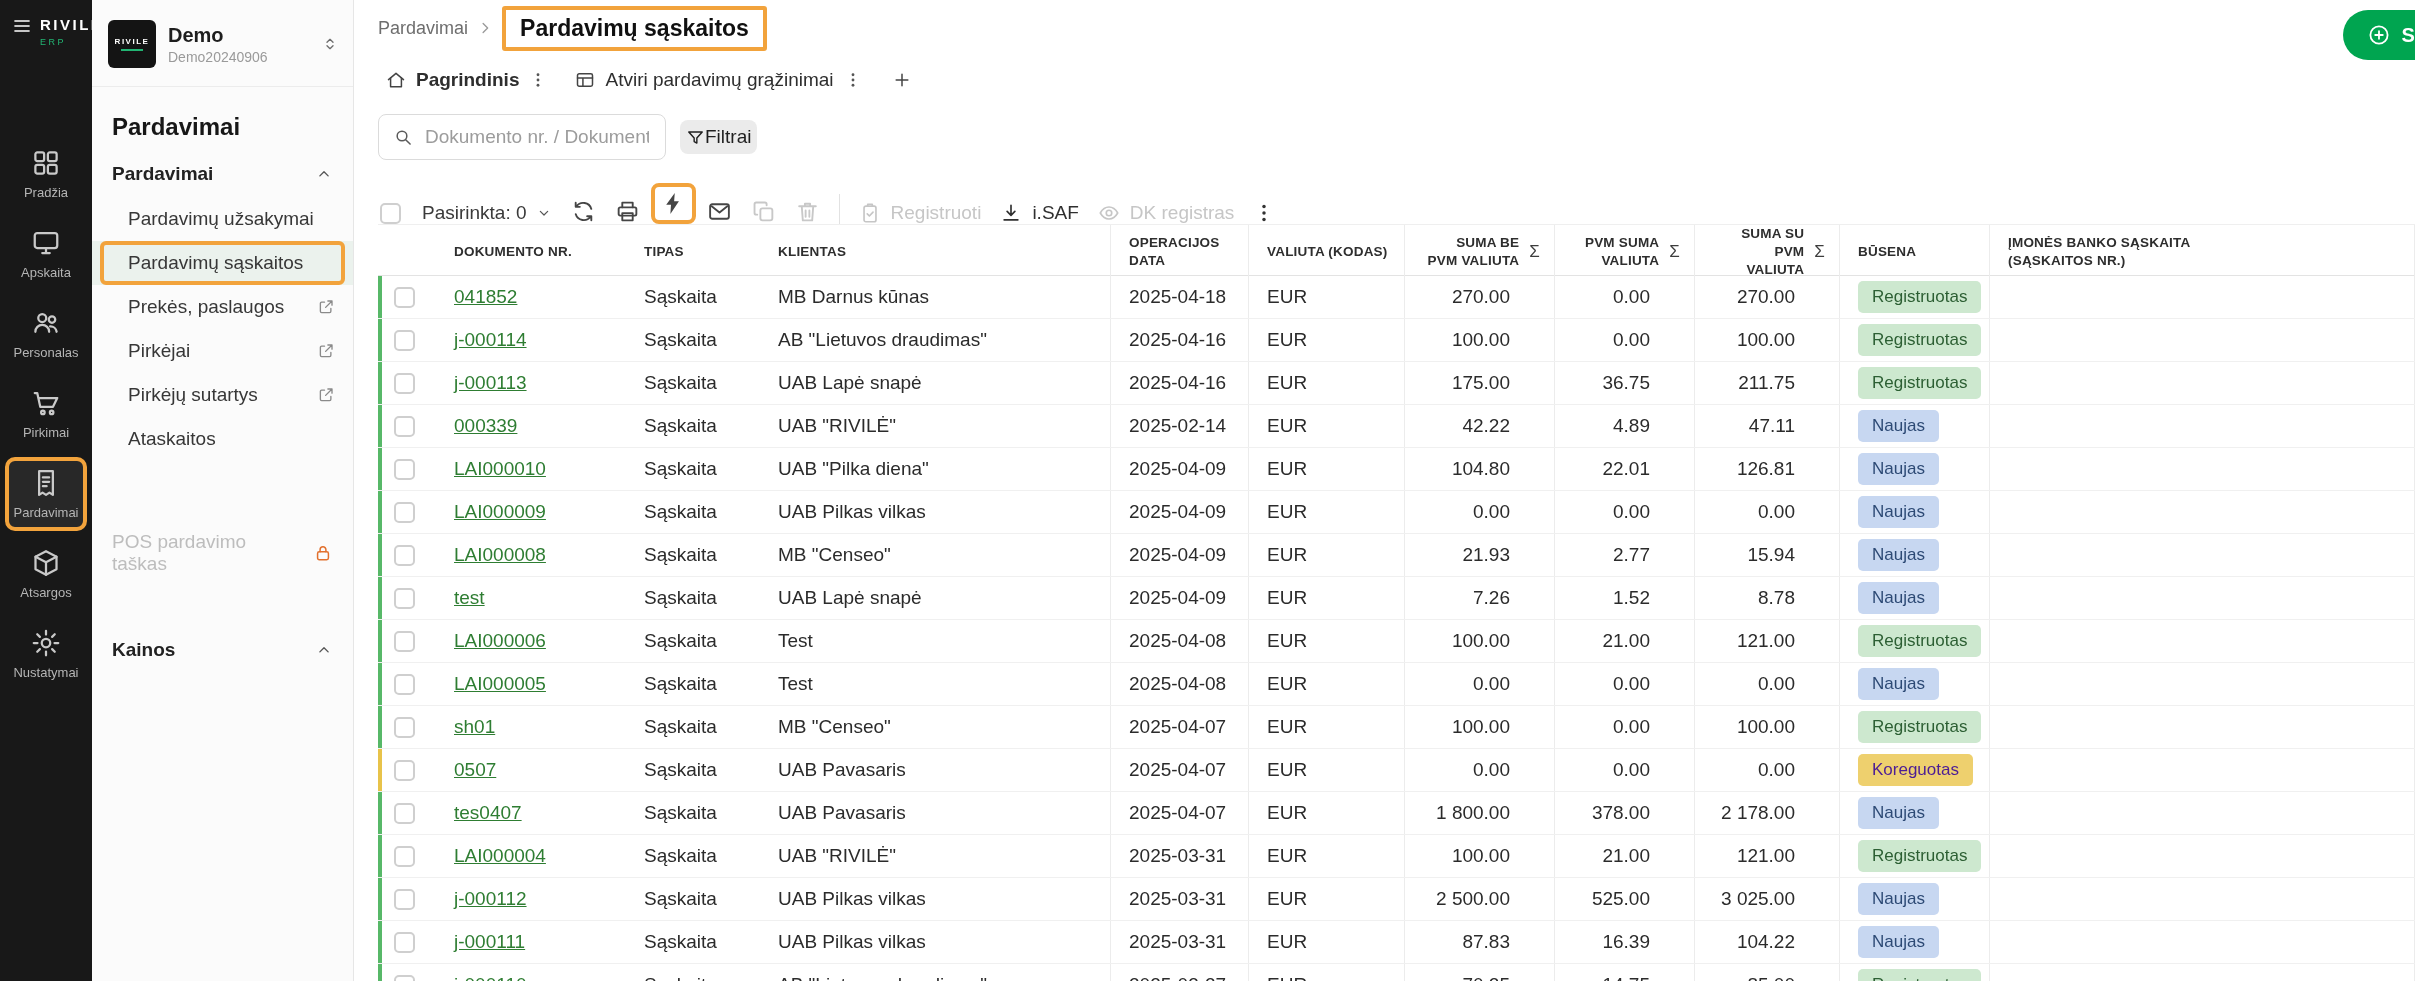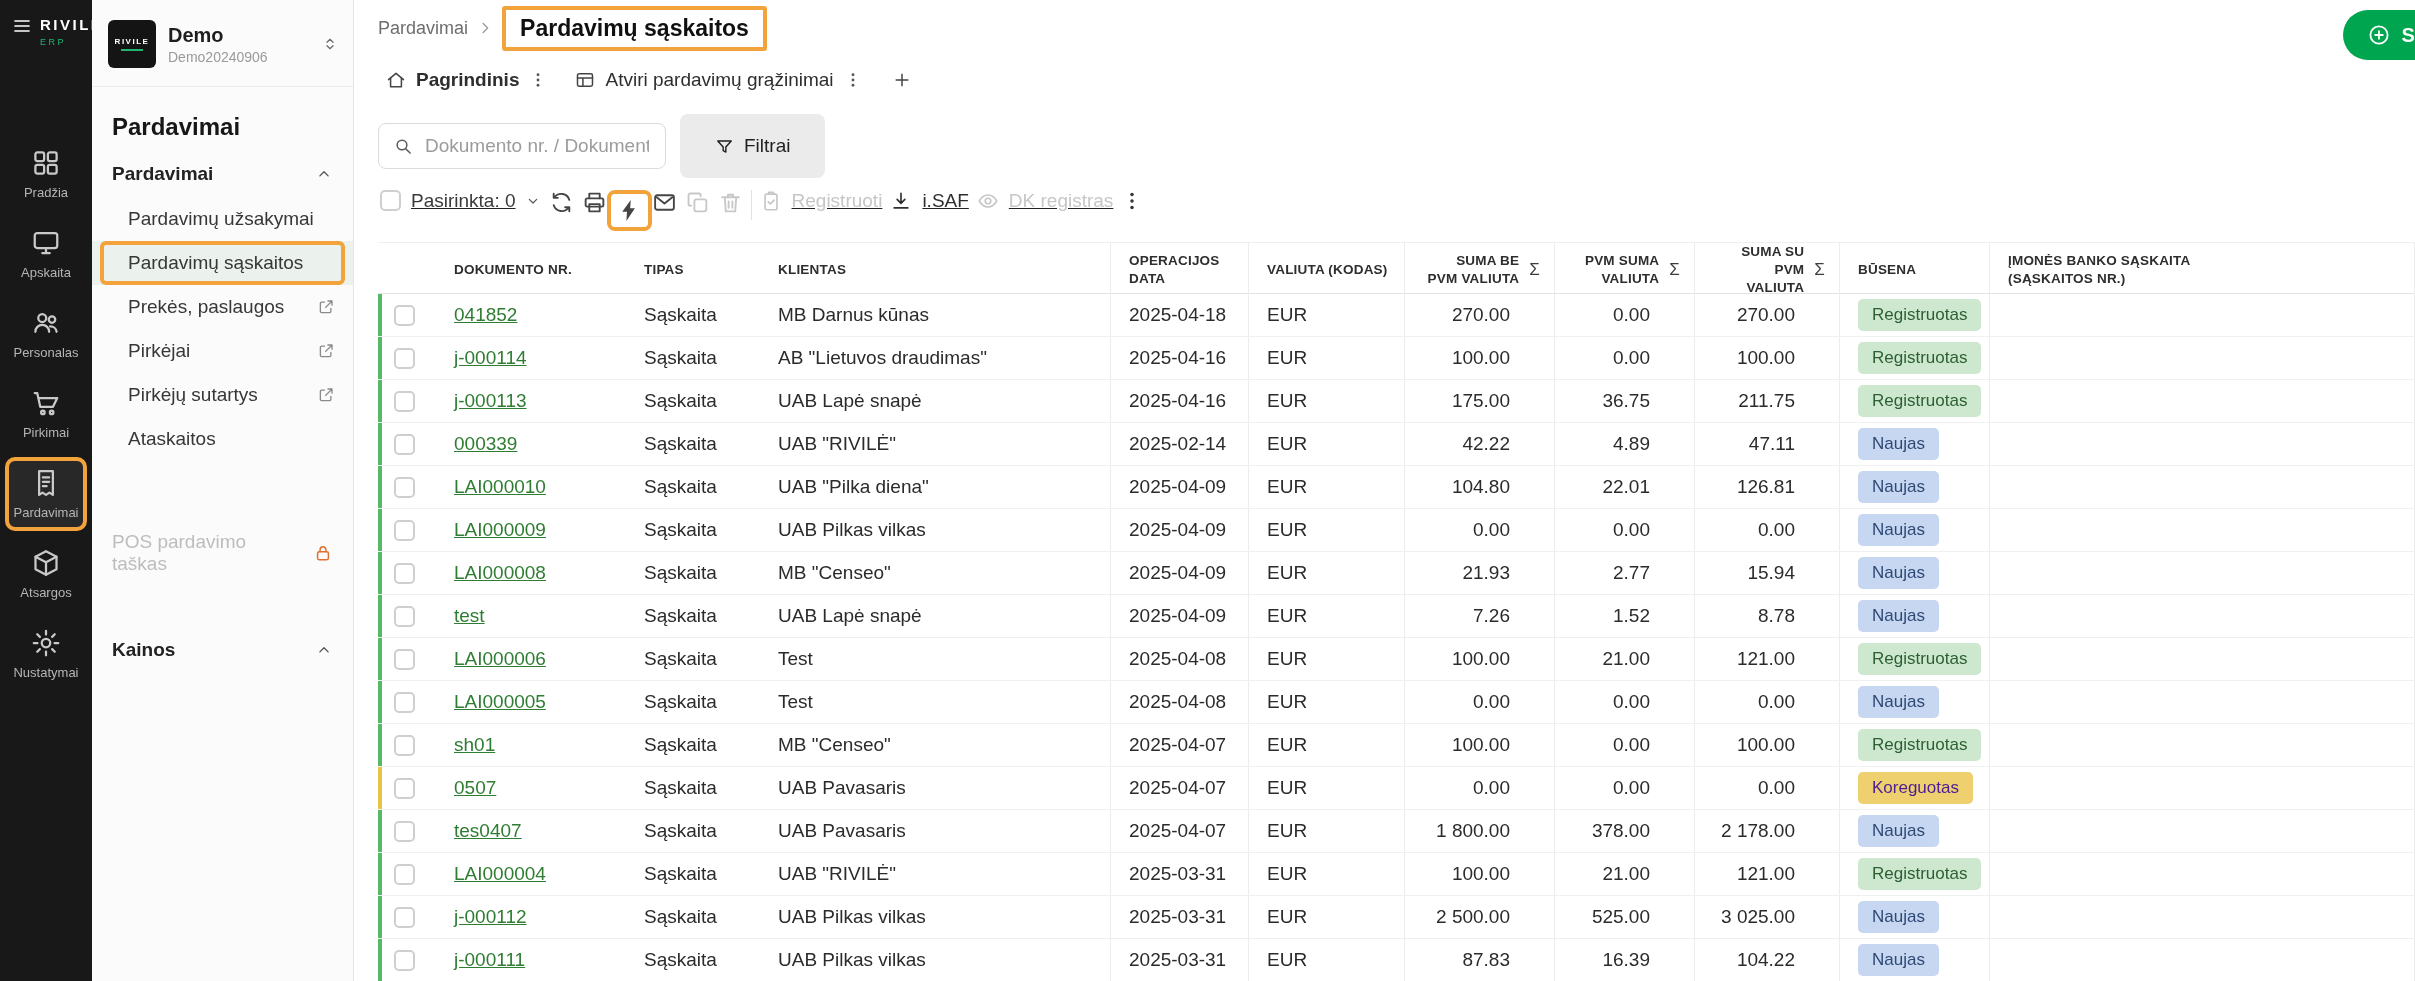--- a/index.html
+++ b/index.html
@@ -66,24 +66,24 @@
   .tdots svg{width:18px;height:18px;}
   .tab-add{padding:8px 14px;color:#444;display:flex;}
   .tab-add svg{width:20px;height:20px;}
 
   .search-row{display:flex;align-items:center;gap:14px;padding:10px 24px 12px;flex-shrink:0;}
   .search-box{width:288px;height:46px;border:1px solid #DBDBDB;border-radius:8px;background:#fff;display:flex;align-items:center;gap:10px;padding:0 14px;}
   .search-box .sicon{color:#5a5a5a;}
   .search-box .sicon svg{width:20px;height:20px;}
   .search-box input{flex:1;min-width:0;border:0;outline:0;background:transparent;font-size:19px;color:#333;}
   .search-box input::placeholder{color:#9C9C9C;}
-  .filter-btn{height:64px;display:flex;align-items:center;gap:10px;background:#EBEBEB;border-radius:8px;padding:0 35px;font-size:19px;color:#1f1f1f;}
+  .filter-btn{height:34px;display:flex;align-items:center;background:#EBEBEB;border-radius:8px;padding:0 6px;font-size:19px;color:#1f1f1f;}
   .filter-btn svg{width:19px;height:19px;}
 
-  .toolbar{height:52px;display:flex;align-items:flex-start;gap:8px;padding:0 26px;flex-shrink:0;text-decoration:underline;}
+  .toolbar{height:52px;display:flex;align-items:flex-end;gap:19px;padding:0 26px;flex-shrink:0;}
   .cb{width:21px;height:21px;border:2px solid #CFCFCF;border-radius:5px;background:#fff;display:inline-block;cursor:pointer;flex-shrink:0;}
   .selected{display:flex;align-items:center;gap:9px;font-size:19px;color:#3A3A3A;cursor:pointer;margin-left:2px;}
   .selected .caret{color:#555;}
   .selected .caret svg{width:16px;height:16px;}
   .icon-btn{color:#454545;display:flex;}
   .icon-btn svg{width:25px;height:25px;}
   .icon-btn.disabled{color:#C8C8C8;cursor:default;}
   .annot-wrap{border:4px solid #F2A33C;border-radius:8px;padding:4px 6px;display:flex;margin:0 -8px;}
   .tb-divider{width:1px;height:30px;background:#E2E2E2;}
   .tb-text{display:flex;align-items:center;gap:10px;font-size:19px;color:#2F2F2F;cursor:pointer;}

